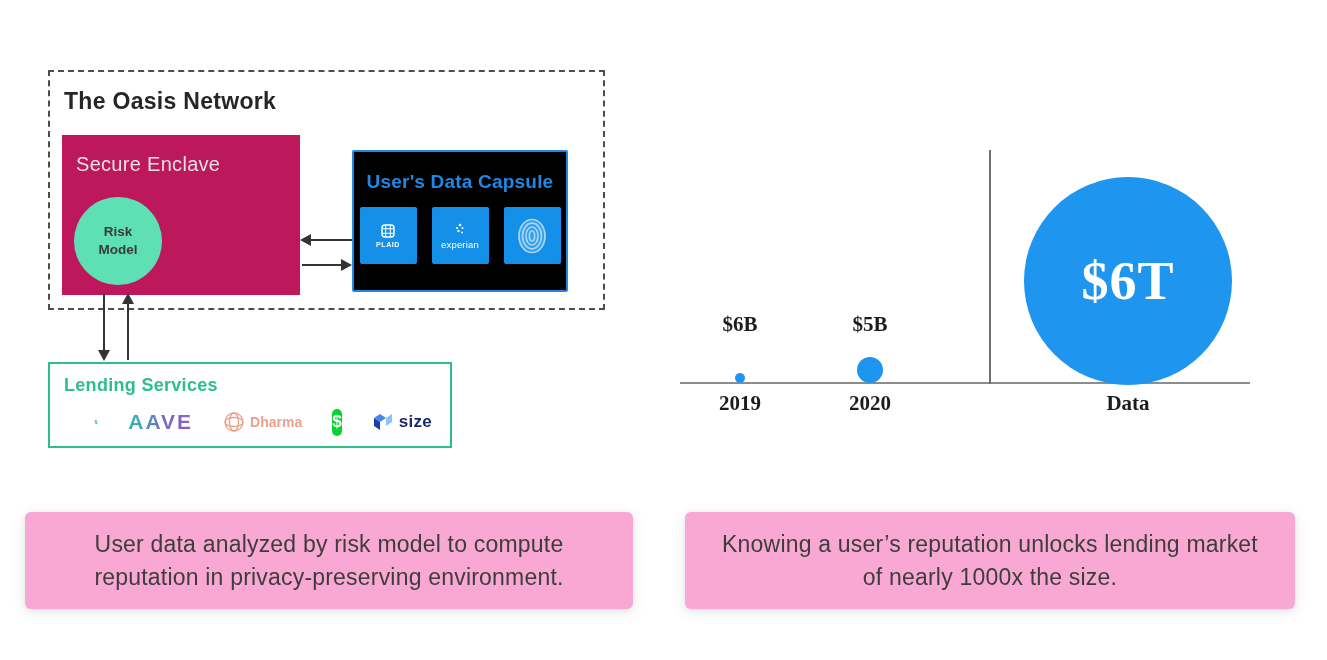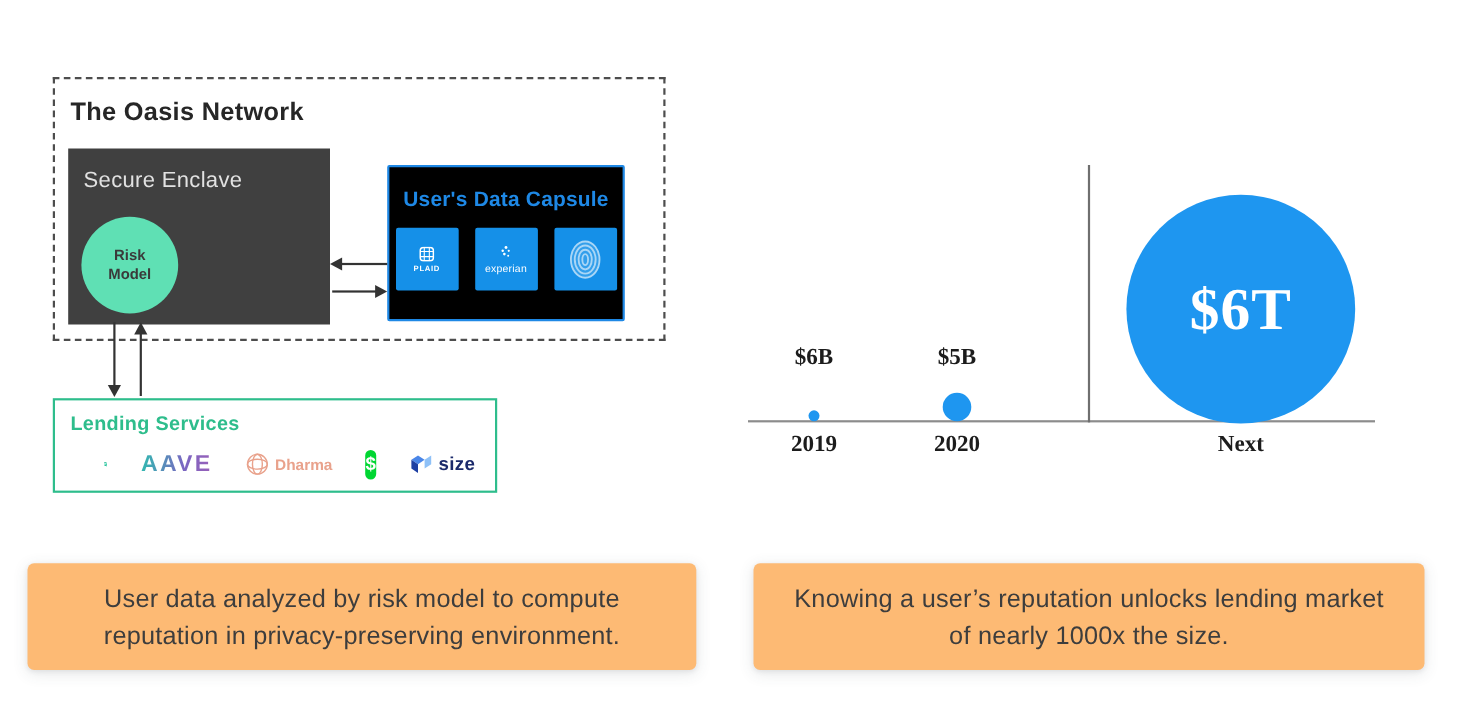--- a/index.html
+++ b/index.html
@@ -13,21 +13,21 @@
   .oasis-border {
     position:absolute; left:48px; top:70px; width:557px; height:240px;
     border:2px dashed #4d4d4d; background:transparent;
   }
   .oasis-title {
     position:absolute; left:64px; top:88px; font-size:23px; font-weight:700;
     color:#262626; letter-spacing:.3px;
   }
   .enclave {
     position:absolute; left:62px; top:135px; width:238px; height:160px;
-    background:#404040;
+    background:#be185d;
   }
   .enclave-label {
     position:absolute; left:14px; top:18px; font-size:20px; font-weight:500; color:#e2e2e2;
     letter-spacing:.3px;
   }
   .risk-circle {
     position:absolute; left:12px; top:62px; width:88px; height:88px; border-radius:50%;
     background:#5fe0b4; display:flex; align-items:center; justify-content:center;
     text-align:center;
   }
@@ -113,21 +113,21 @@
     color:#1c1c1c; font-size:21px; text-align:center;
   }
   .l1b   { left:710px; top:312px; width:60px; }
   .l5b   { left:840px; top:312px; width:60px; }
   .x2019 { left:705px; top:391px; width:70px; }
   .x2020 { left:835px; top:391px; width:70px; }
   .xnext { left:1093px; top:391px; width:70px; }
 
   
   .caption {
-    position:absolute; top:512px; height:97px; background:#fdba74; border-radius:6px;
+    position:absolute; top:512px; height:97px; background:#f9a8d4; border-radius:6px;
     box-shadow:0 3px 14px rgba(60,70,80,.12), 0 1px 4px rgba(60,70,80,.08);
     display:flex; align-items:center; justify-content:center; text-align:center;
     padding:0 28px;
   }
   .caption p { font-size:23px; color:#3d3d3d; line-height:1.42; letter-spacing:.2px; }
   .caption-left  { left:25px;  width:608px; }
   .caption-right { left:685px; width:610px; }
 </style>
 </head>
 <body>
@@ -238,21 +238,21 @@
   <div class="serif-label l5b">$5B</div>
 
   <div class="bubble b2019"></div>
   <div class="bubble b2020"></div>
   <div class="bubble bnext">
     <span class="b6t">$6T</span>
   </div>
 
   <div class="serif-label x2019">2019</div>
   <div class="serif-label x2020">2020</div>
-  <div class="serif-label xnext">Next</div>
+  <div class="serif-label xnext">Data</div>
 
   <div class="caption caption-left">
     <p>User data analyzed by risk model to compute reputation in privacy-preserving environment.</p>
   </div>
   <div class="caption caption-right">
     <p>Knowing a user’s reputation unlocks lending market of nearly 1000x the size.</p>
   </div>
 
 </div>
 

